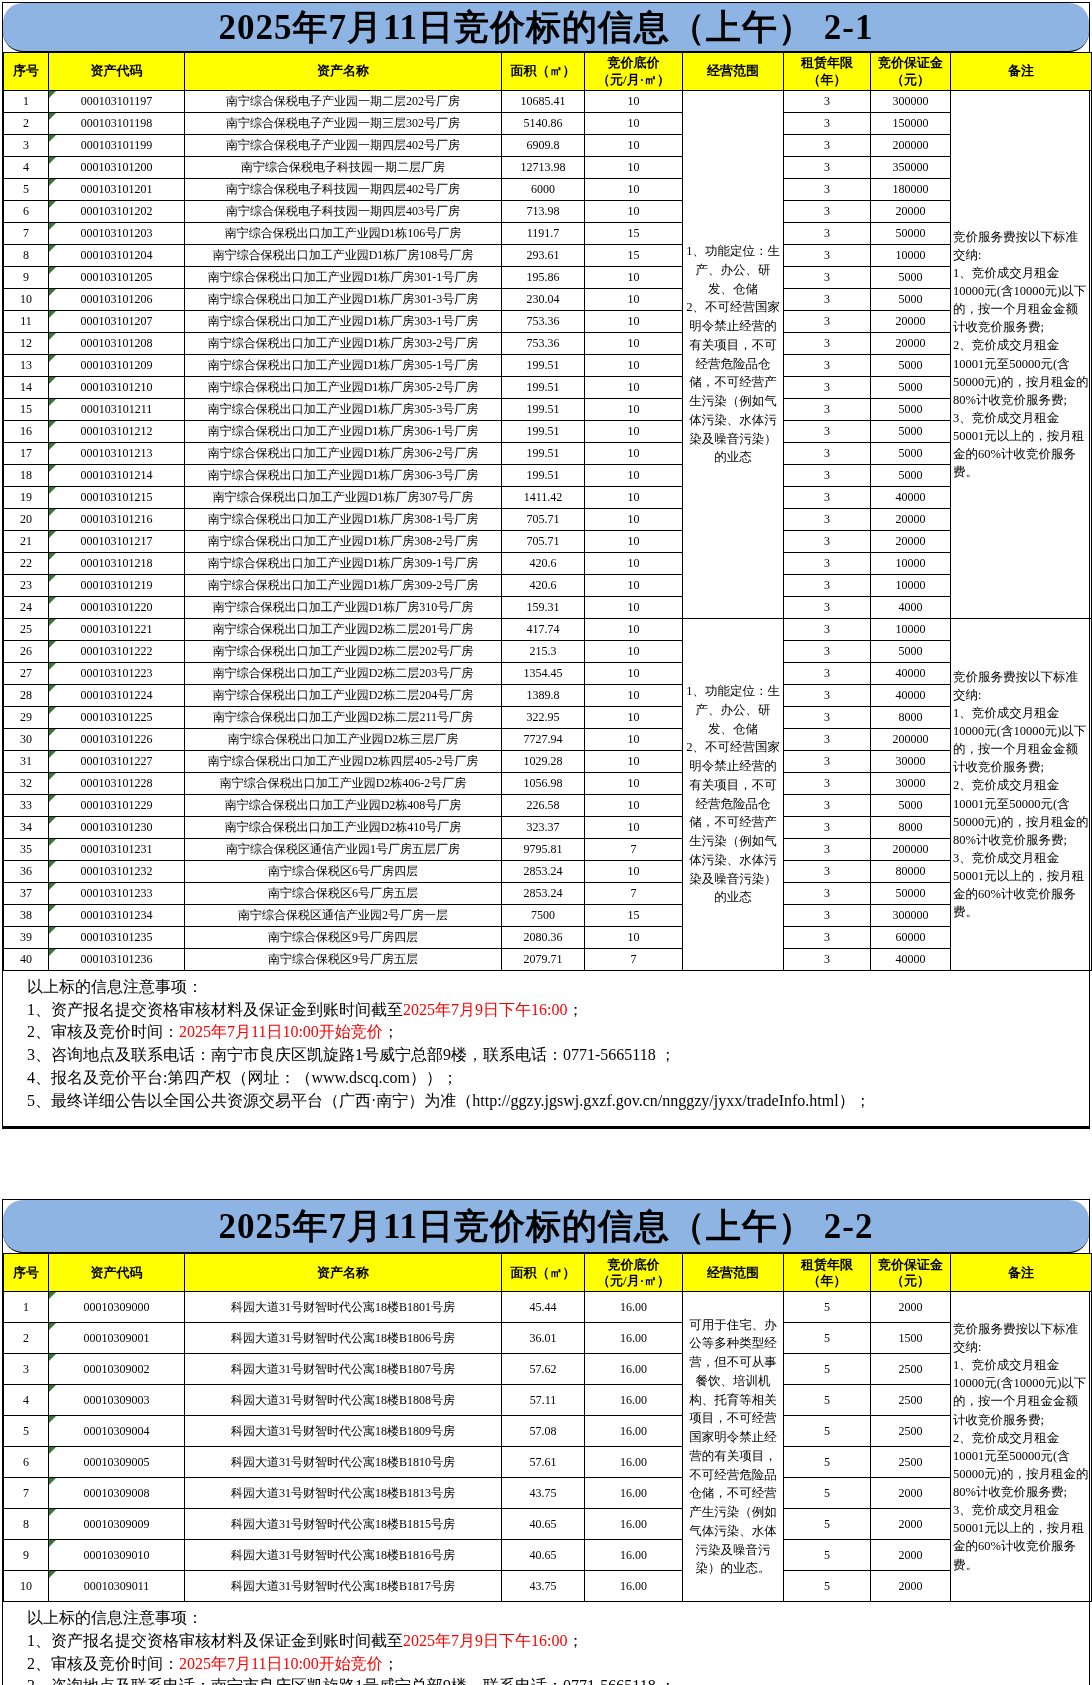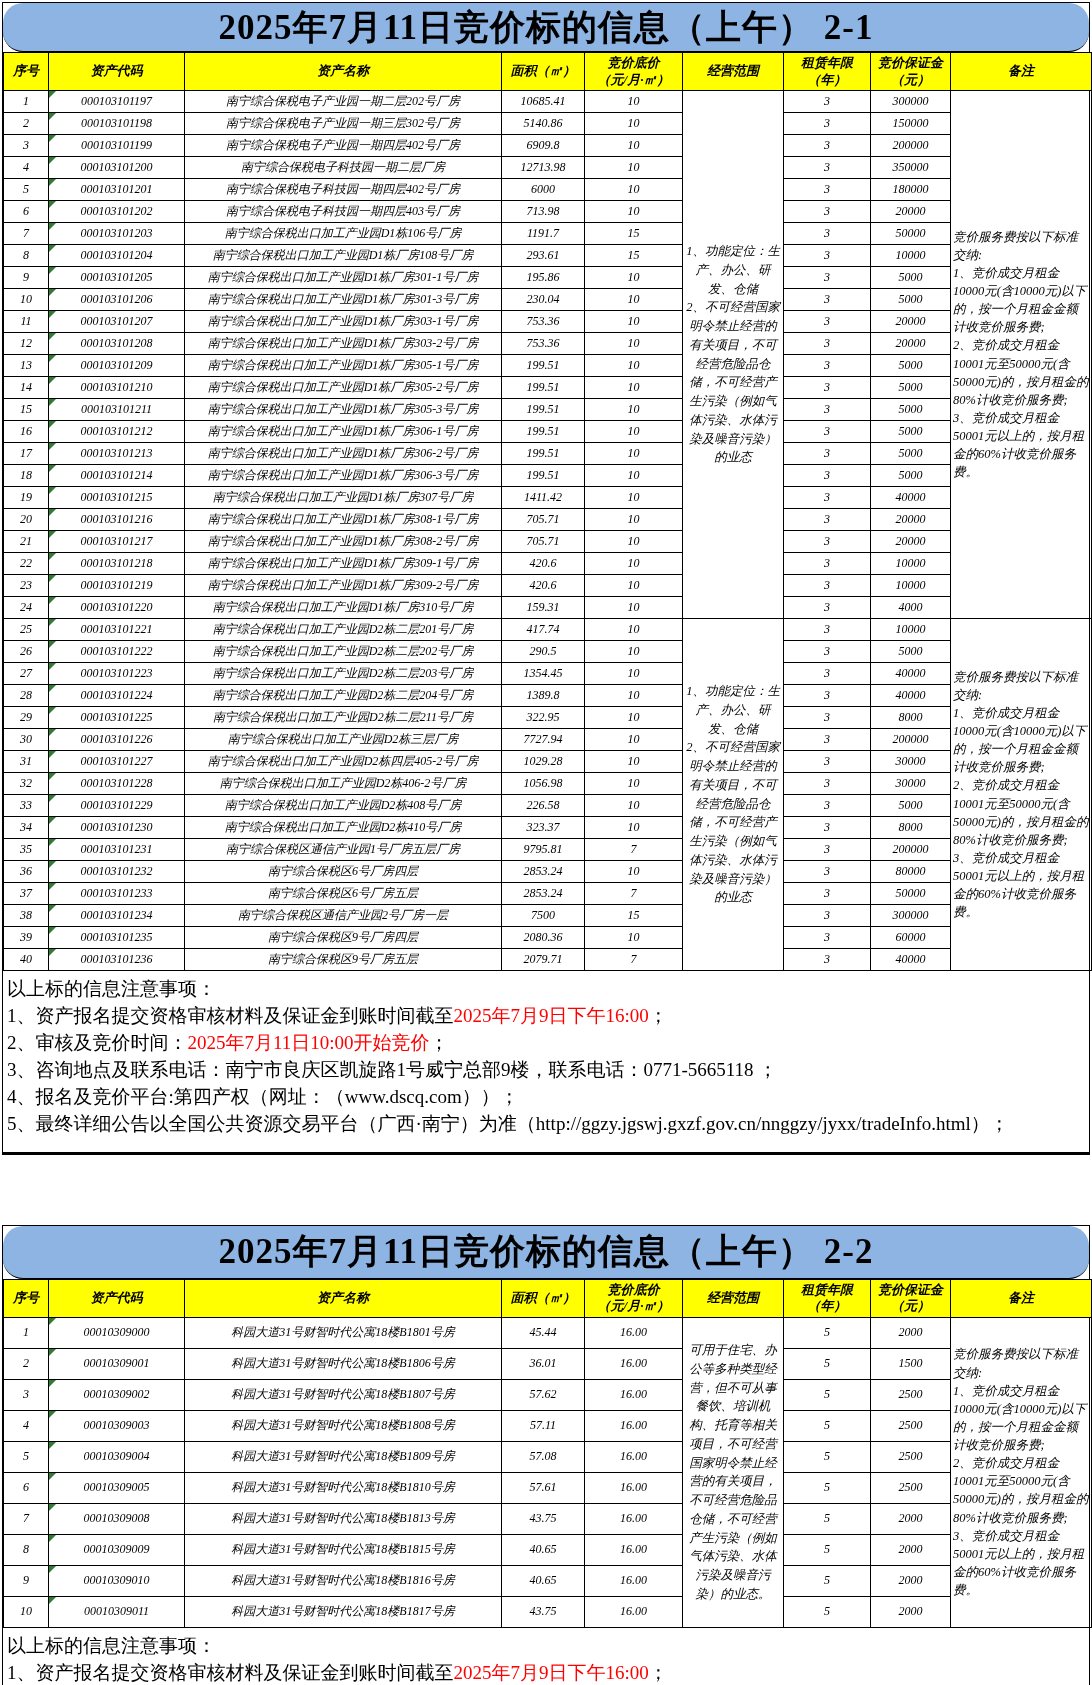--- a/index.html
+++ b/index.html
@@ -19,21 +19,21 @@
   .block{border:1px solid #000;border-bottom:3px solid #000;}
   .block2{margin-top:70px;}
   .title-bar{
     background:var(--title-bg,#8DB4E2);
     border-bottom:1px solid #000;
     height:48px;
     display:flex;align-items:center;justify-content:center;
     font-size:35px;font-weight:bold;letter-spacing:1px;border-radius:20px;
   }
   .block2 .title-bar{height:52px;}
-  table{border-collapse:collapse;table-layout:fixed;width:100%;font-style:italic;}
+  table{border-collapse:collapse;table-layout:fixed;width:100%;}
   th,td{border:1px solid #000;overflow:hidden;padding:0 1px;vertical-align:middle;}
   thead th{
     background:var(--header-bg,#FFFF00);
     font-size:13px;font-weight:bold;
     height:37px;white-space:pre-line;line-height:1.25;
     text-align:center;
   }
   col.w-seq{width:45px} col.w-code{width:136px} col.w-name{width:317px}
   col.w-area{width:83px} col.w-price{width:98px} col.w-scope{width:101px}
   col.w-years{width:87px} col.w-dep{width:80px} col.w-rem{width:141px}
@@ -50,22 +50,22 @@
   td.c-scope{
     white-space:pre-line;font-size:12.5px;line-height:1.5;
     text-align:center;padding:16px 2px;
   }
   td.c-remark{
     white-space:pre-line;font-size:12.5px;line-height:1.45;
     text-align:left;padding:1px 2px;vertical-align:middle;
   }
   .notes{
     padding:5px 4px 14px 4px;
-    font-size:19px;line-height:1.42;
-    min-height:100px;box-sizing:border-box;
+    font-size:16px;line-height:1.42;
+    min-height:100px;box-sizing:border-box;margin-left:20px;
   }
   .block1 .notes{min-height:118px;}
   .note-heading{font-weight:normal;}
   .red{color:var(--highlight,#FF0000);}
 </style>
 </head>
 <body>
 
 <section class="block block1">
   <div class="title-bar">2025年7月11日竞价标的信息（上午） 2-1</div>
@@ -332,21 +332,21 @@
           <td class="c-num">10000</td>
           <td class="c-remark" rowspan="16">竞价服务费按以下标准交纳:
 1、竞价成交月租金10000元(含10000元)以下的，按一个月租金金额计收竞价服务费;
 2、竞价成交月租金10001元至50000元(含50000元)的，按月租金的80%计收竞价服务费;
 3、竞价成交月租金50001元以上的，按月租金的60%计收竞价服务费。</td>
         </tr>
         <tr>
           <td class="c-seq">26</td>
           <td class="c-code">000103101222<span class="tri"></span></td>
           <td class="c-name">南宁综合保税出口加工产业园D2栋二层202号厂房</td>
-          <td class="c-num">290.5</td>
+          <td class="c-num">215.3</td>
           <td class="c-num">10</td>
           <td class="c-num">3</td>
           <td class="c-num">5000</td>
         </tr>
         <tr>
           <td class="c-seq">27</td>
           <td class="c-code">000103101223<span class="tri"></span></td>
           <td class="c-name">南宁综合保税出口加工产业园D2栋二层203号厂房</td>
           <td class="c-num">1354.45</td>
           <td class="c-num">10</td>

